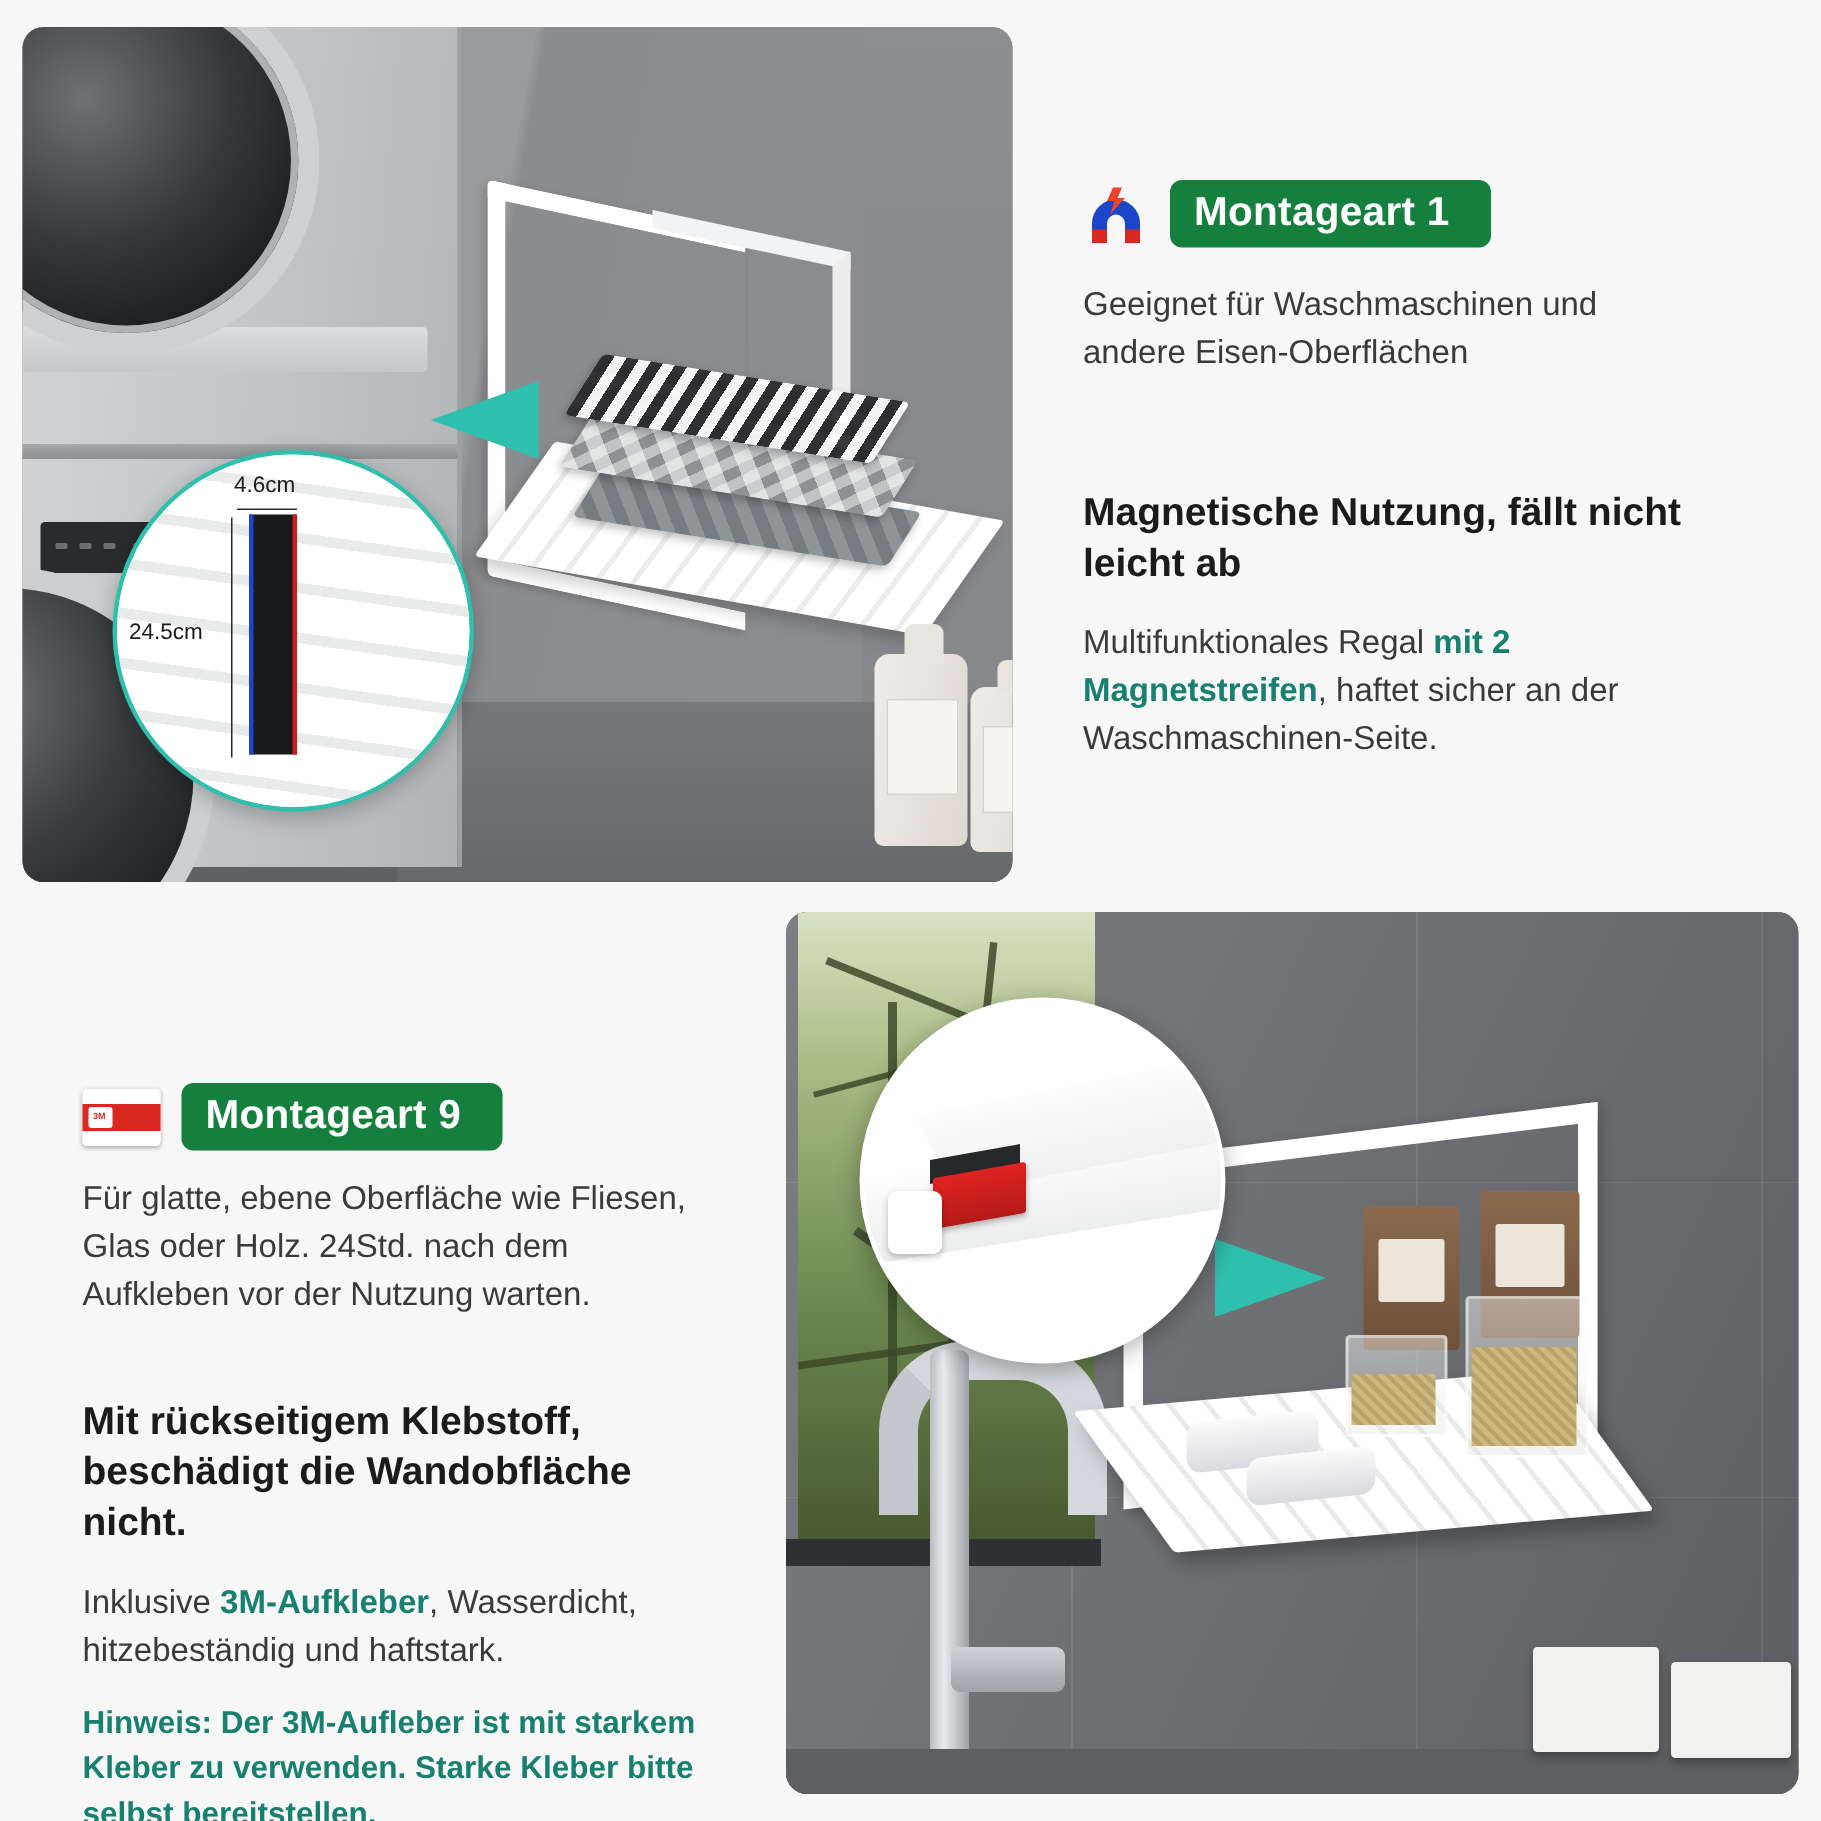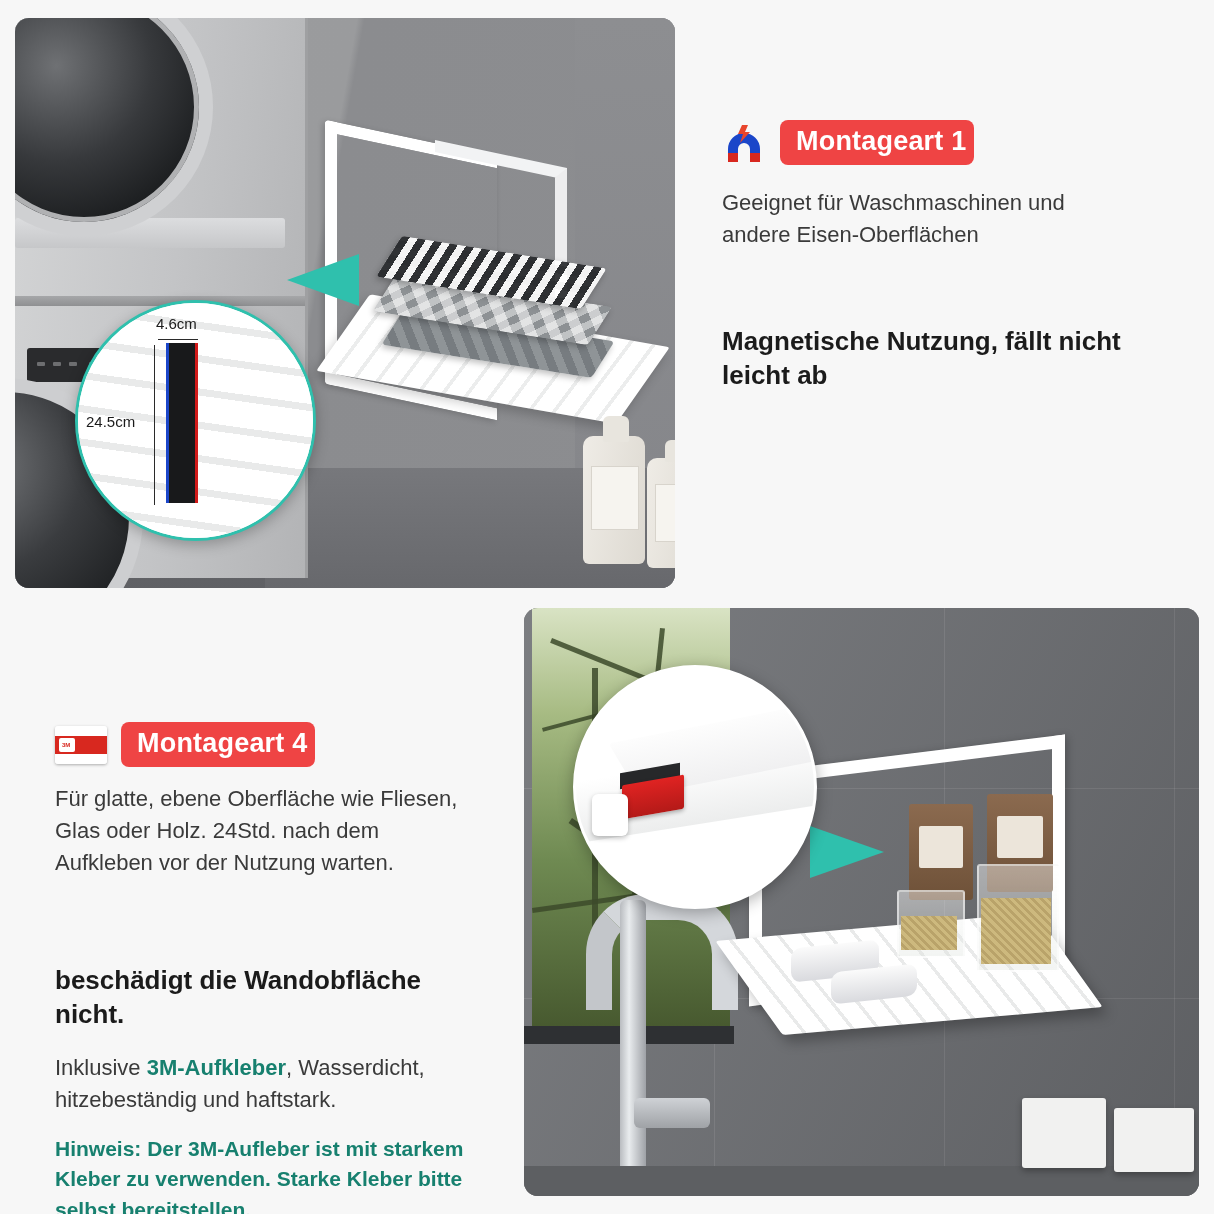--- a/index.html
+++ b/index.html
@@ -410,24 +410,24 @@
     width: 0; height: 0;
     border-top: 26px solid transparent;
     border-bottom: 26px solid transparent;
     border-left: 74px solid #2fc0ad;
   }
 
   
   .badge {
     display: inline-flex;
     align-items: center;
-    background: #ef4444;
+    background: #15803d;
     color: #ffffff;
     border-radius: 8px;
-    padding: 6px 8px 8px 16px;
+    padding: 6px 28px 8px 16px;
     font-size: 27px;
     font-weight: bold;
     letter-spacing: .2px;
   }
   .badge-row {
     display: flex;
     align-items: center;
     gap: 14px;
   }
   .magnet-icon {
@@ -550,34 +550,35 @@
           <path d="M6 26 A16 16 0 0 1 38 26 L38 34 L28 34 L28 26 A6 6 0 0 0 16 26 L16 34 L6 34 Z" fill="#1b46c9"></path>
           <rect x="6" y="30" width="10" height="9" fill="#d8281f"></rect>
           <rect x="28" y="30" width="10" height="9" fill="#d8281f"></rect>
           <path d="M20 2 L26 2 L23 9 L28 9 L18 20 L21 11 L16 11 Z" fill="#e8452c"></path>
         </svg>
       </div>
       <div class="badge">Montageart 1</div>
     </div>
     <p class="sec-body p1">Geeignet für Waschmaschinen und andere Eisen-Oberflächen</p>
     <h2 class="sec-head h2">Magnetische Nutzung, fällt nicht leicht ab</h2>
+    <p class="sec-body p2"><span>Multifunktionales Regal </span><span class="teal">mit 2 Magnetstreifen</span><span>, haftet sicher an der Waschmaschinen-Seite.</span></p>
   </div>
 
   <div class="bot-text">
     <div class="badge-row">
       <div class="tape-icon">
         <span class="tape-tab">
             <i>3M</i>
           </span>
       </div>
-      <div class="badge">Montageart 4</div>
+      <div class="badge">Montageart 9</div>
     </div>
     <p class="sec-body p1">Für glatte, ebene Oberfläche wie Fliesen, Glas oder Holz. 24Std. nach dem Aufkleben vor der Nutzung warten.</p>
     <h2 class="sec-head h2">
-      <br>
+      <span>Mit rückseitigem Klebstoff,</span><br>
       <span>beschädigt die Wandobfläche nicht.</span>
     </h2>
     <p class="sec-body p2"><span>Inklusive </span><span class="teal">3M-Aufkleber</span><span>, Wasserdicht, hitzebeständig und haftstark.</span></p>
     <p class="teal-note p3">Hinweis: Der 3M-Aufleber ist mit starkem Kleber zu verwenden. Starke Kleber bitte selbst bereitstellen.</p>
   </div>
 
   <div class="panel-bot-img">
     <div class="tile-wall"></div>
     <div class="tile-shade"></div>
 

